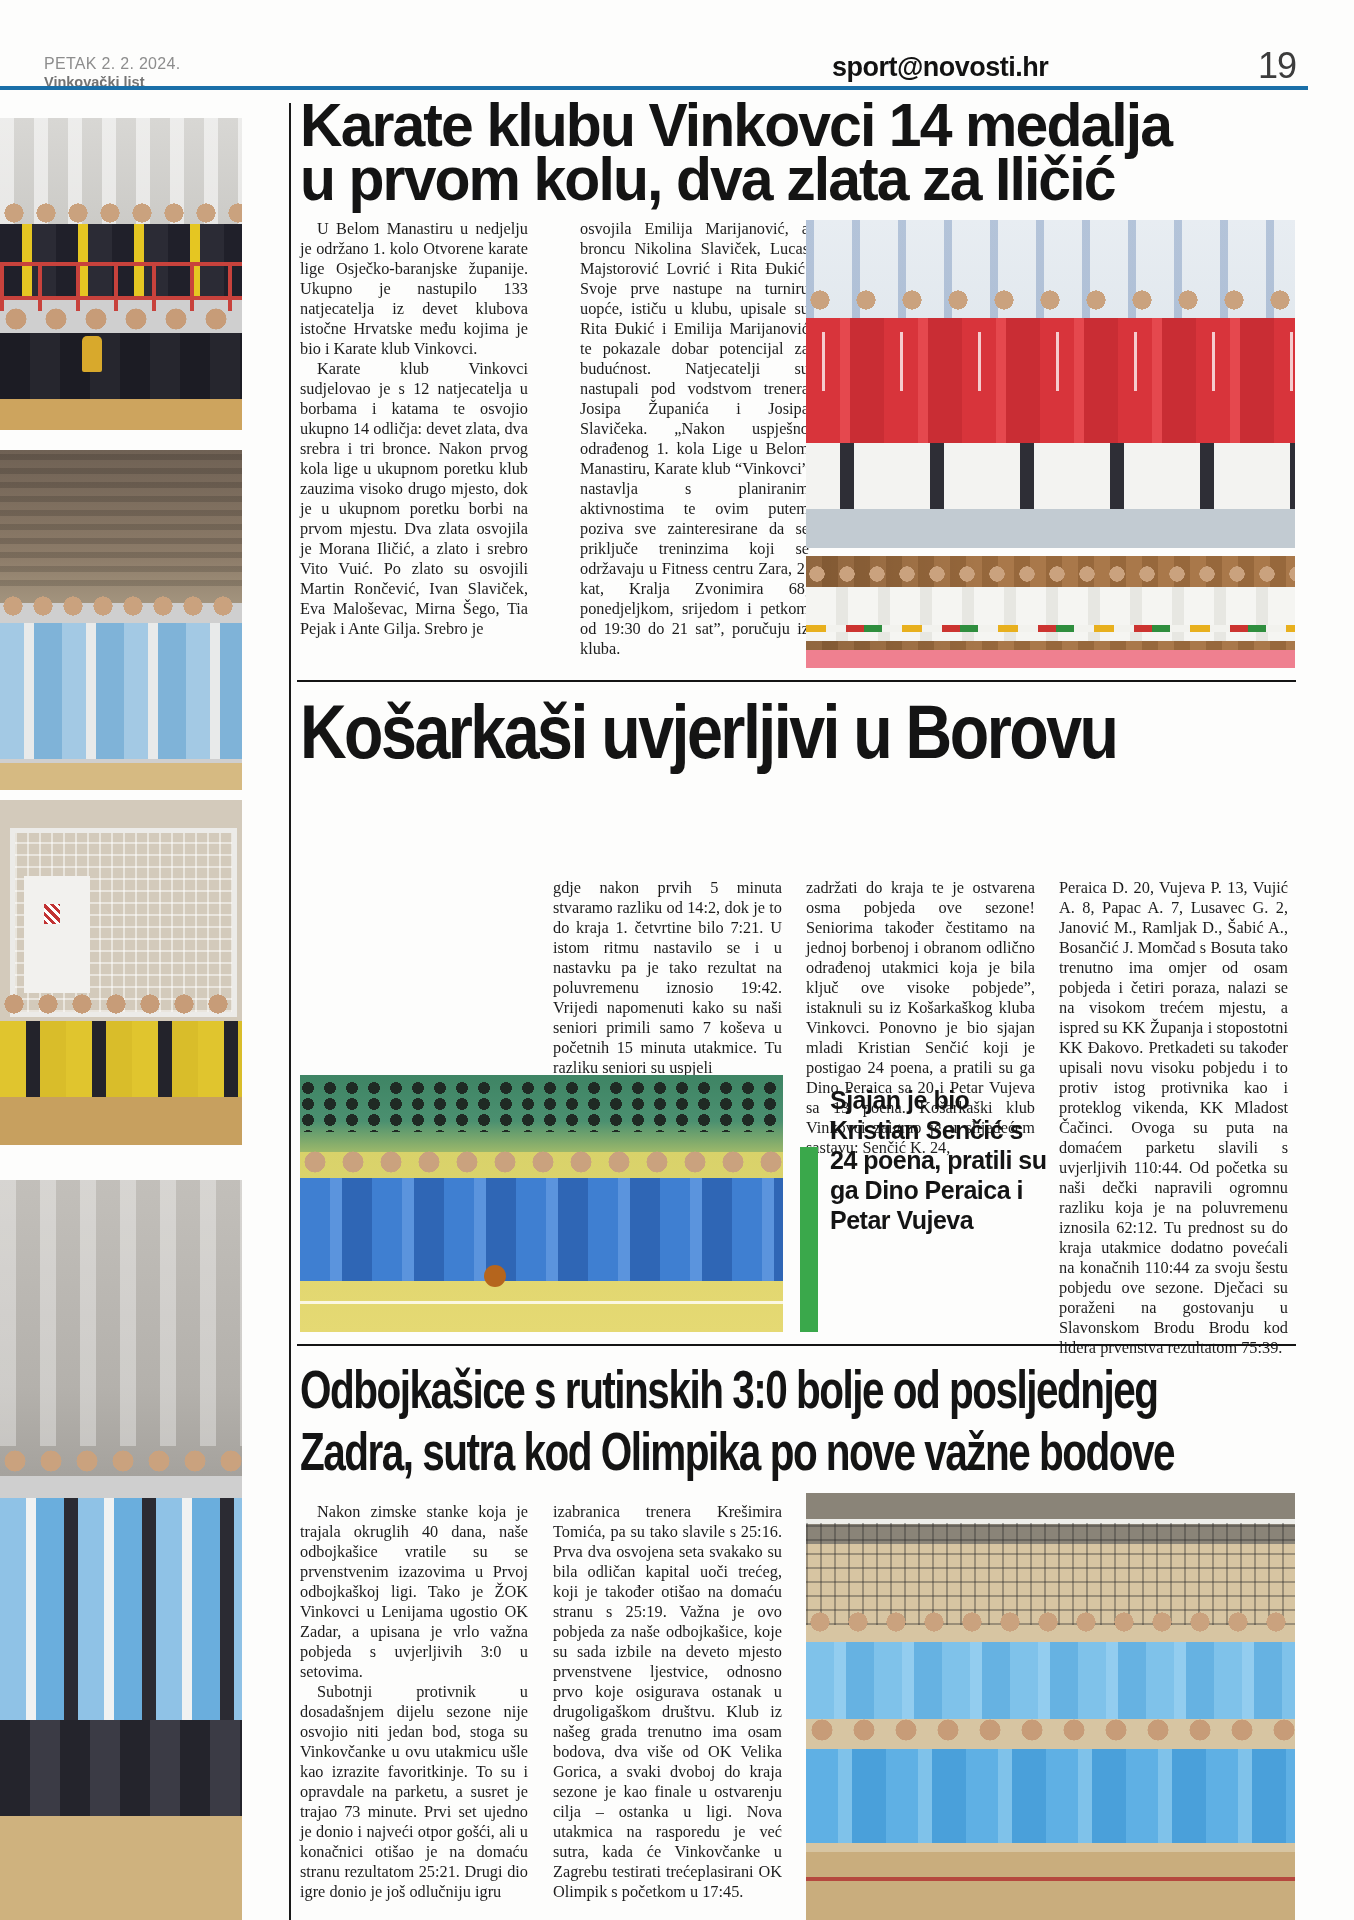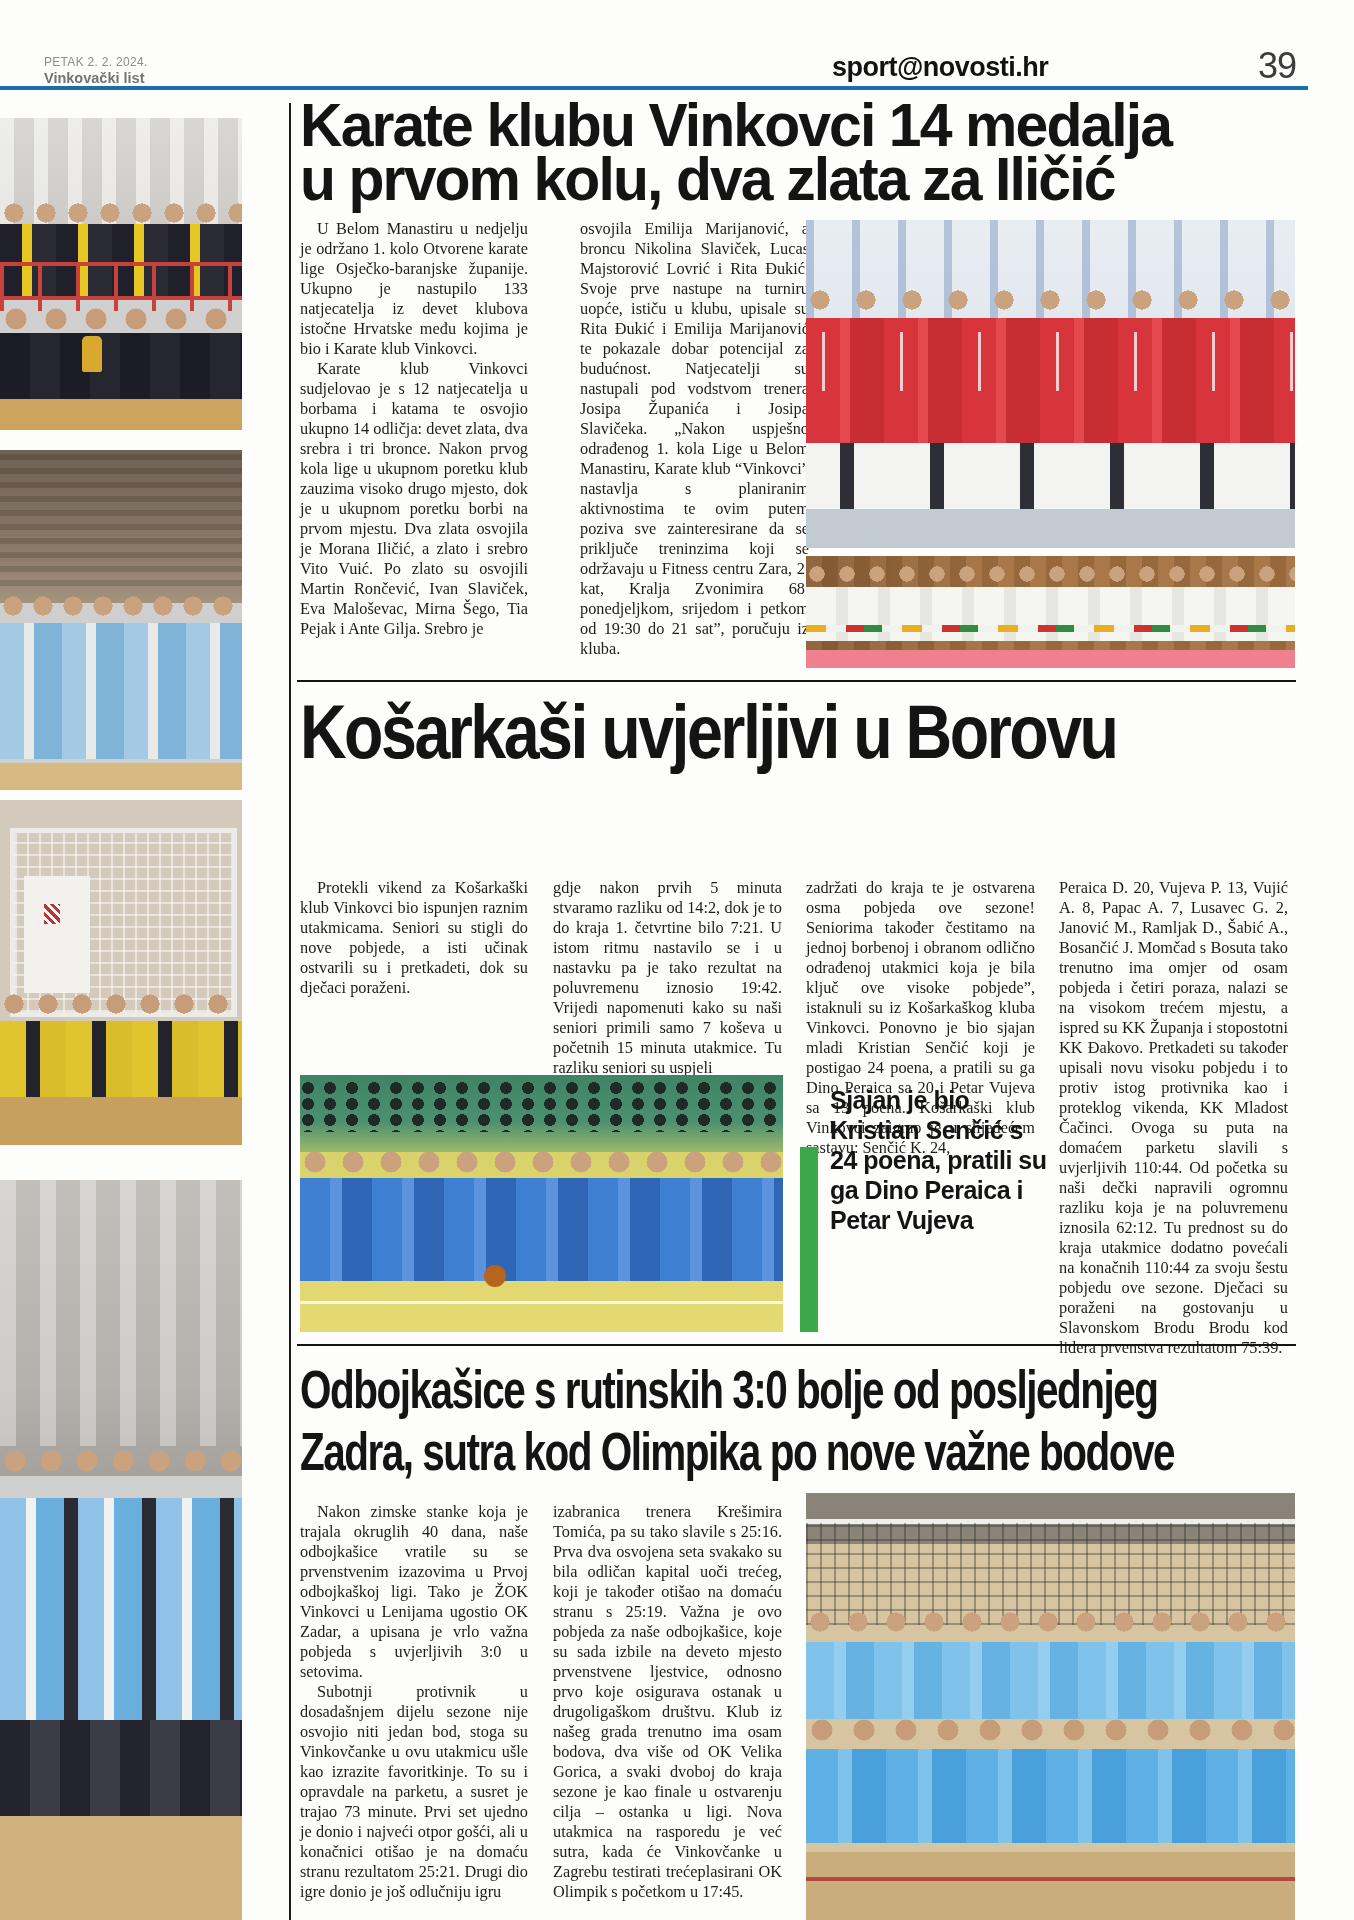--- a/index.html
+++ b/index.html
@@ -1,20 +1,20 @@
 <!DOCTYPE html>
 <html lang="hr"><head>
 <meta charset="utf-8">
 <style>
   html,body{margin:0;padding:0;background:#ffffff;}
   .page{position:relative;width:1354px;height:1920px;background:#fdfdfc;overflow:hidden;
         font-family:"Liberation Serif",serif;color:#1c1c1c;}
   .abs{position:absolute;}
   
-  .mast-date{font-family:"Liberation Sans",sans-serif;font-size:12px;color:#8d8d8d;letter-spacing:.3px;}
+  .mast-date{font-family:"Liberation Sans",sans-serif;font-size:16px;color:#8d8d8d;letter-spacing:.3px;}
   .mast-pub{font-family:"Liberation Sans",sans-serif;font-size:14.5px;font-weight:700;color:#737373;margin-top:1px;}
   .mast-mail{font-family:"Liberation Sans",sans-serif;font-size:27px;font-weight:700;color:#121212;letter-spacing:-.5px;}
   .mast-page{font-family:"Liberation Sans",sans-serif;font-size:36px;font-weight:400;color:#3c3c3c;letter-spacing:-1px;}
   .blue-rule{background:#1a6fa8;height:4px;}
   .black-rule{background:#141414;height:2px;}
   .vert-rule{background:#1a1a1a;width:2px;}
   
   .hline{font-family:"Liberation Sans",sans-serif;font-weight:700;color:#141414;white-space:nowrap;
          display:inline-block;transform-origin:left top;}
   .h-a1{font-size:62px;line-height:54px;letter-spacing:-2px;transform:scaleX(.95);}
@@ -38,21 +38,21 @@
 </head>
 <body>
 
 <div class="page">
 
   <div class="abs" style="left:44px;top:55px;">
     <div class="mast-date">PETAK 2. 2. 2024.</div>
     <div class="mast-pub">Vinkovački list</div>
   </div>
   <div class="abs mast-mail" style="left:832px;top:52px;">sport@novosti.hr</div>
-  <div class="abs mast-page" style="left:1258px;top:45px;">39</div>
+  <div class="abs mast-page" style="left:1258px;top:45px;">19</div>
   <div class="abs blue-rule" style="left:0px;top:86px;width:1308px;"></div>
 
   <div class="photo" style="left:0px;top:118px;width:242px;height:312px;">
     <div style="top:0;height:42%;background:linear-gradient(180deg,#d8d7d4,#c9c8c4);"></div>
     <div style="top:0;height:42%;background:repeating-linear-gradient(90deg,rgba(255,255,255,.55) 0 14px,transparent 14px 34px);"></div>
     <div class="heads" style="top:26%;background-image:radial-gradient(circle 10px at 14px 14px,#caa27e 95%,transparent 96%);background-size:32px 30px;"></div>
     <div style="top:34%;height:24%;background:repeating-linear-gradient(90deg,#20202a 0 22px,#e5c622 22px 32px,#2b2b35 32px 56px);"></div>
     <div style="top:46%;height:16%;background:repeating-linear-gradient(90deg,#c8423c 0 4px,transparent 4px 38px);"></div>
     <div style="top:46%;height:4px;background:#c8423c;"></div>
     <div style="top:57%;height:4px;background:#c8423c;"></div>
@@ -123,21 +123,20 @@
     <div style="top:84%;height:16%;background:#ef8090;"></div>
   </div>
 
   <div class="abs black-rule" style="left:297px;top:680px;width:999px;"></div>
 
   <div class="abs" style="left:300px;top:694px;">
     <span class="hline h-a2">Košarkaši uvjerljivi u Borovu</span>
   </div>
 
   <div class="col" style="left:300px;top:878px;width:228px;">
-    <p>Protekli vikend za Košarkaški klub Vinkovci bio ispunjen raznim utakmicama. Seniori su stigli do nove pobjede, a isti učinak ostvarili su i pretkadeti, dok su dječaci poraženi.</p>
   </div>
   <div class="col" style="left:553px;top:878px;width:229px;">
     <p style="text-indent:0;">gdje nakon prvih 5 minuta stvaramo razliku od 14:2, dok je to do kraja 1. četvrtine bilo 7:21. U istom ritmu nastavilo se i u nastavku pa je tako rezultat na poluvremenu iznosio 19:42. Vrijedi napomenuti kako su naši seniori primili samo 7 koševa u početnih 15 minuta utakmice. Tu razliku seniori su uspjeli</p>
   </div>
   <div class="col" style="left:806px;top:878px;width:229px;">
     <p style="text-indent:0;">zadržati do kraja te je ostvarena osma pobjeda ove sezone! Seniorima također čestitamo na jednoj borbenoj i obranom odlično odrađenoj utakmici koja je bila ključ ove visoke pobjede”, istaknuli su iz Košarkaškog kluba Vinkovci. Ponovno je bio sjajan mladi Kristian Senčić koji je postigao 24 poena, a pratili su ga Dino Peraica sa 20 i Petar Vujeva sa 13 poena. Košarkaški klub Vinkovci zaigrao je u slijedećem sastavu: Senčić K. 24,</p>
   </div>
   <div class="col" style="left:1059px;top:878px;width:229px;">
     <p style="text-indent:0;">Peraica D. 20, Vujeva P. 13, Vujić A. 8, Papac A. 7, Lusavec G. 2, Janović M., Ramljak D., Šabić A., Bosančić J. Momčad s Bosuta tako trenutno ima omjer od osam pobjeda i četiri poraza, nalazi se na visokom trećem mjestu, a ispred su KK Županja i stopostotni KK Đakovo. Pretkadeti su također upisali novu visoku pobjedu i to protiv istog protivnika kao i proteklog vikenda, KK Mladost Čačinci. Ovoga su puta na domaćem parketu slavili s uvjerljivih 110:44. Od početka su naši dečki napravili ogromnu razliku koja je na poluvremenu iznosila 62:12. Tu prednost su do kraja utakmice dodatno povećali na konačnih 110:44 za svoju šestu pobjedu ove sezone. Dječaci su poraženi na gostovanju u Slavonskom Brodu Brodu kod lidera prvenstva rezultatom 75:39.</p>
   </div>

